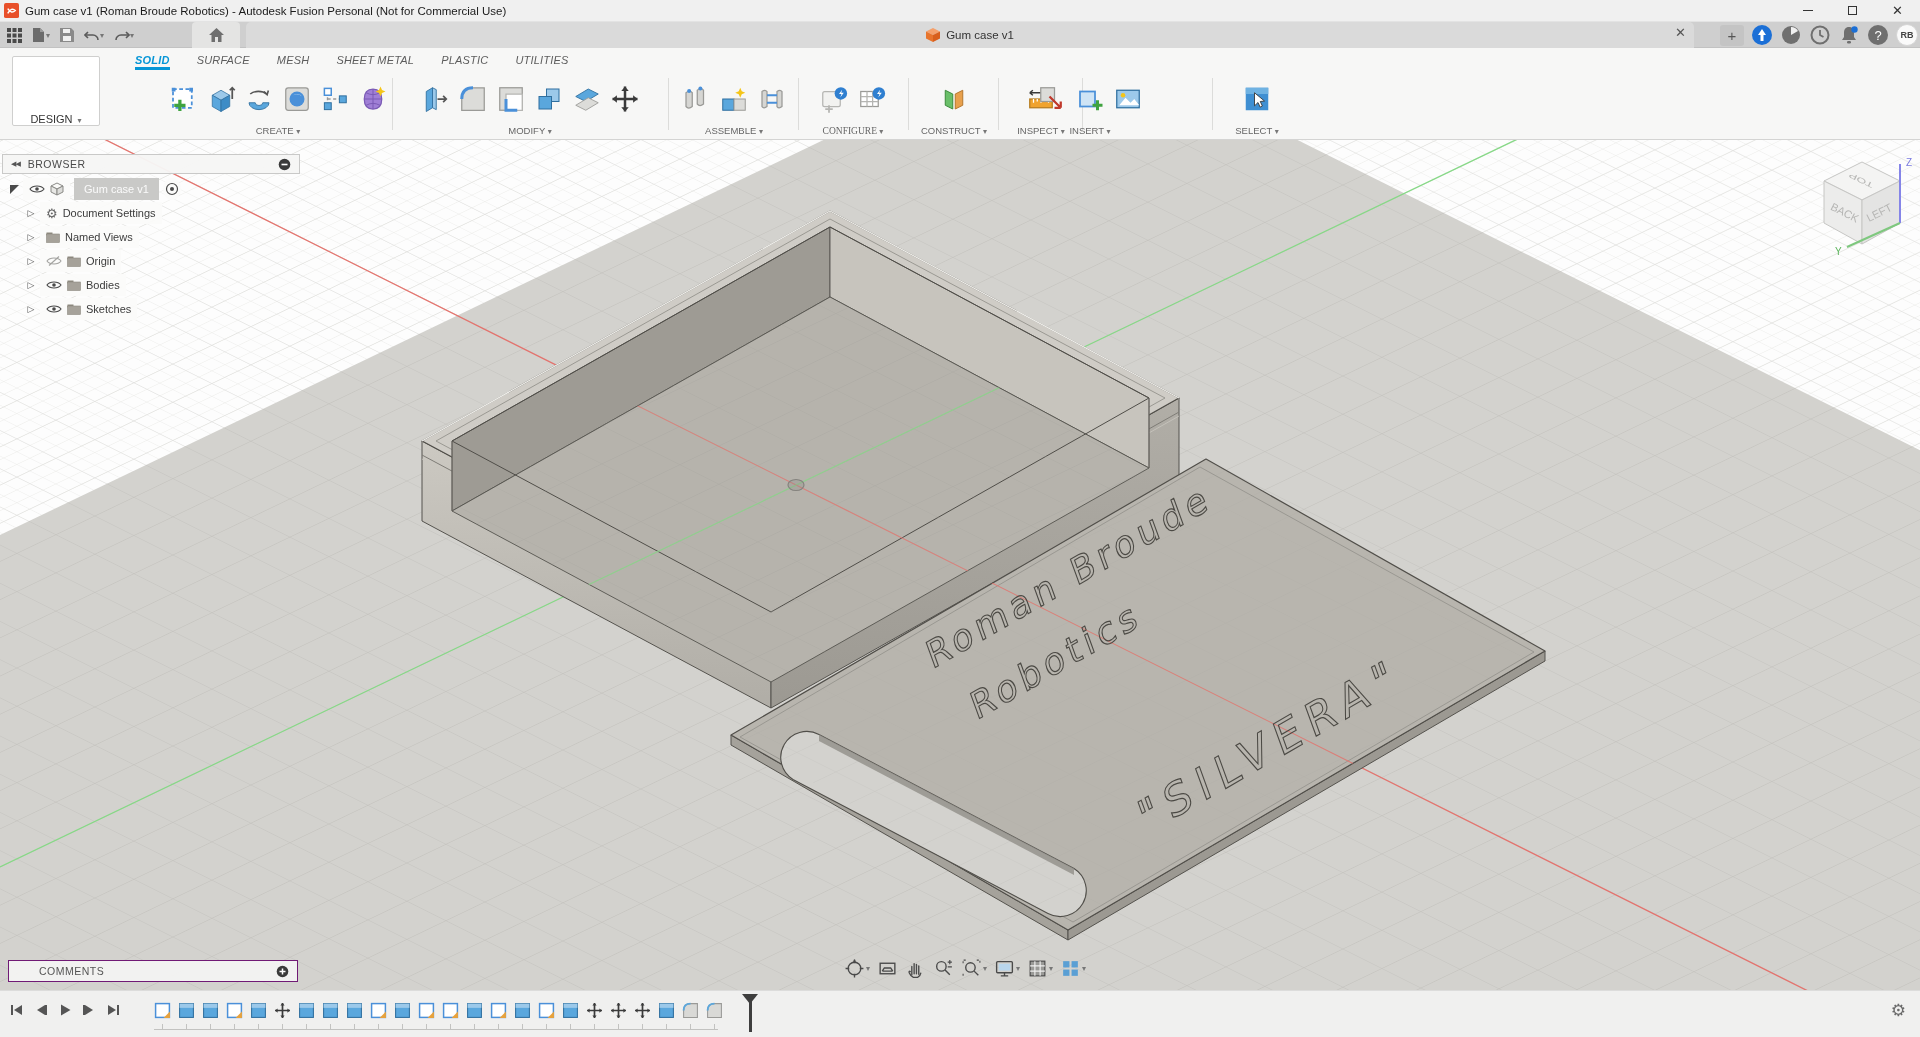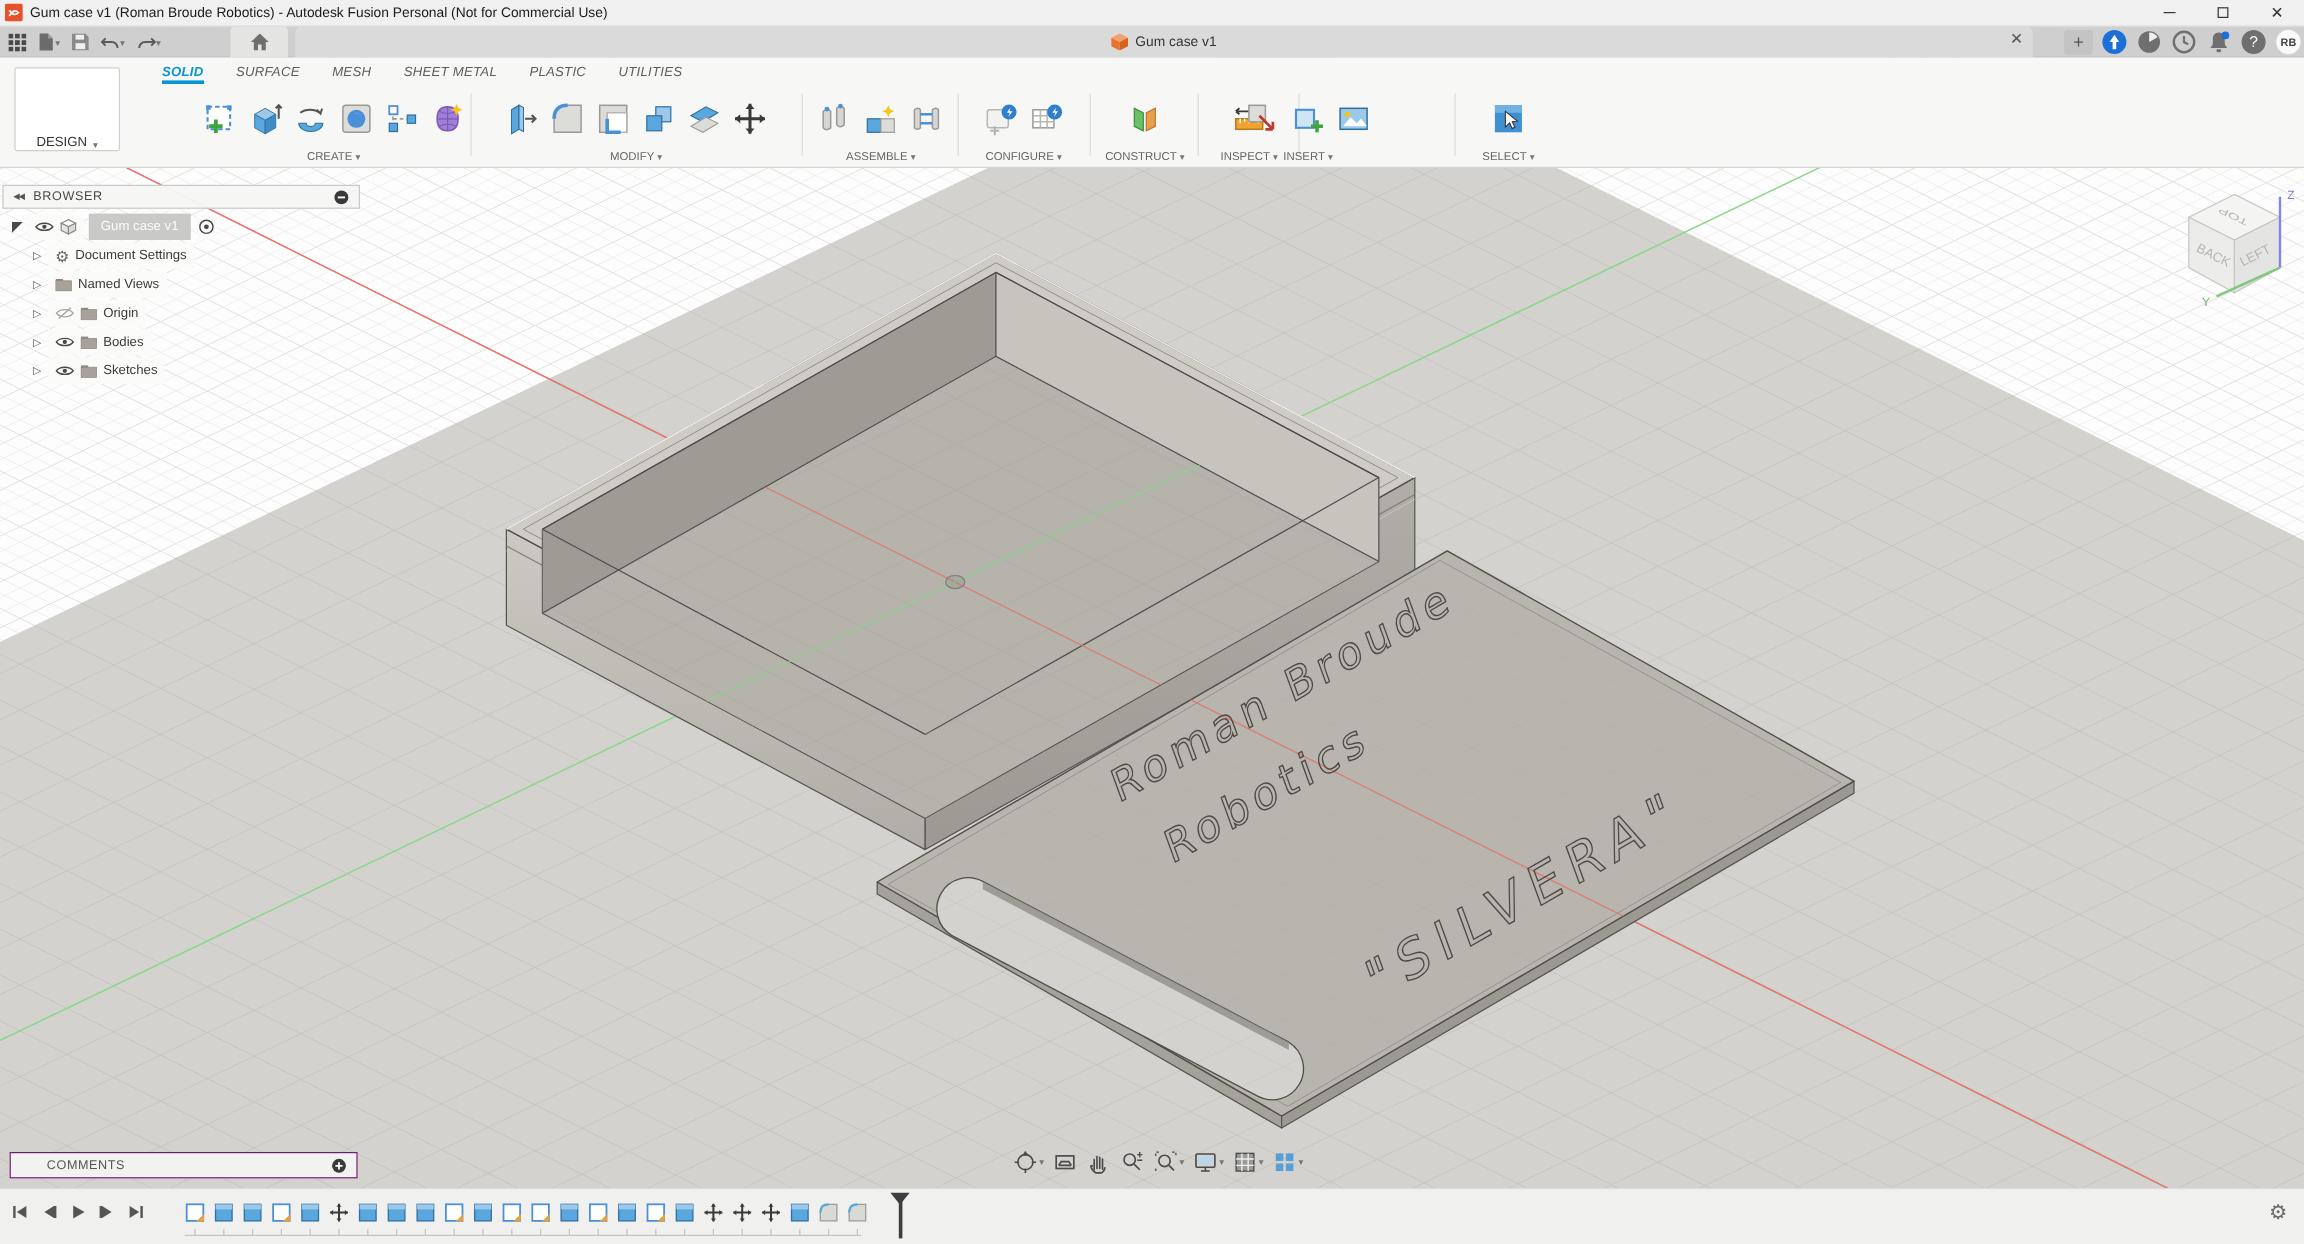--- a/index.html
+++ b/index.html
@@ -440,21 +440,21 @@
           <path d="M16,6 q2.5,-2 4,0 v12 q-2.5,2 -4,0 z" fill="#d6d6d3" stroke="#9a9a97"></path>
           <path d="M8,9 h8 M8,15 h8" stroke="#4a90d9" stroke-width="1.6"></path>
         </svg>
         </span>
     </div>
     <div class="rlabel">
       <span>ASSEMBLE</span> <span class="caret">▾</span></div>
   </div>
   <div class="rsep" style="left:798px;"></div>
 
-  <div class="rgroup" style="left:806px;width:94px;">
+  <div class="rgroup" style="left:806px;width:94px;font-family:Liberation Serif, serif;">
     <div class="ricons">
       <span class="rbtn">
         <svg width="30" height="30" viewBox="0 0 24 24">
           <rect x="3" y="6" width="14" height="12" rx="1.5" fill="#f2f2f0" stroke="#b5b5b2"></rect>
           <path d="M5,20 h6 M8,17 v6" stroke="#b5b5b2" stroke-width="1.4"></path>
           <circle cx="17.5" cy="7.5" r="5" fill="#2f7fd0"></circle>
           <path d="M18.5,4.5 l-2.5,3.5 h2 l-1,2.8 l2.8,-3.8 h-2 z" fill="#fff"></path>
         </svg>
         </span>
       <span class="rbtn">

